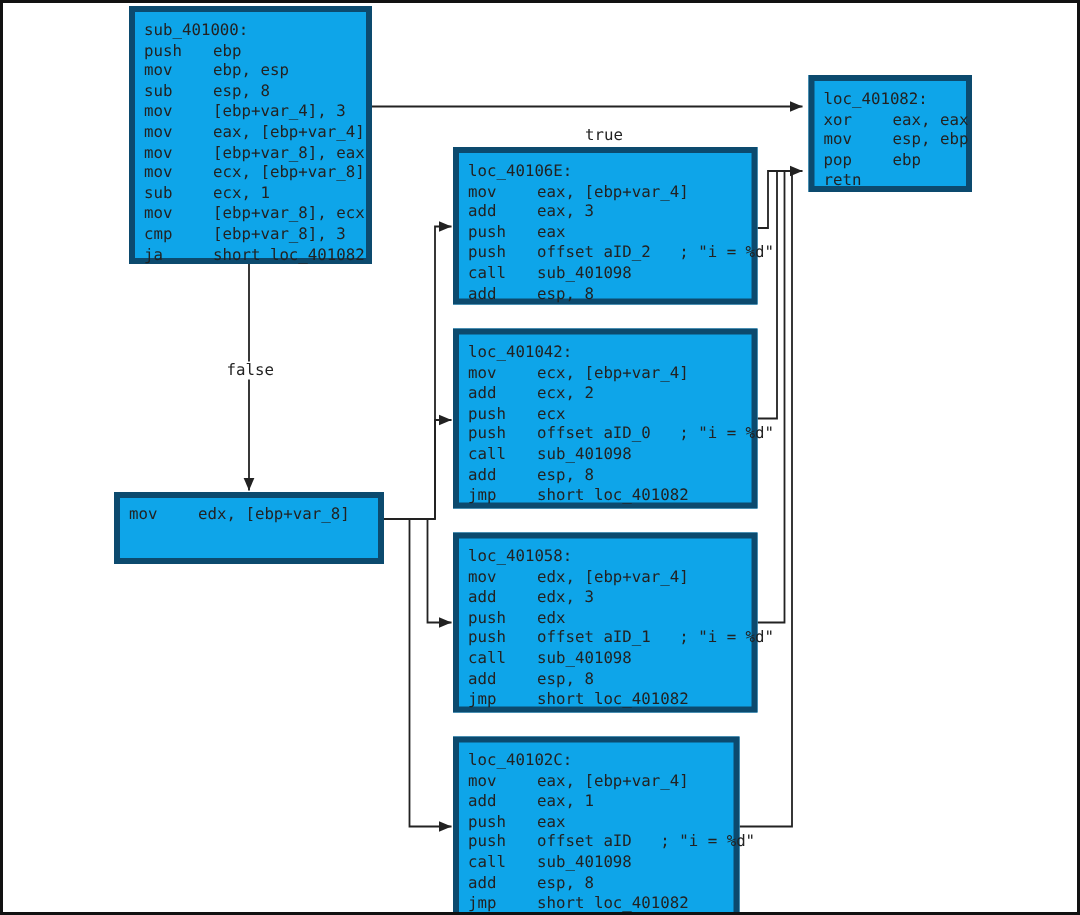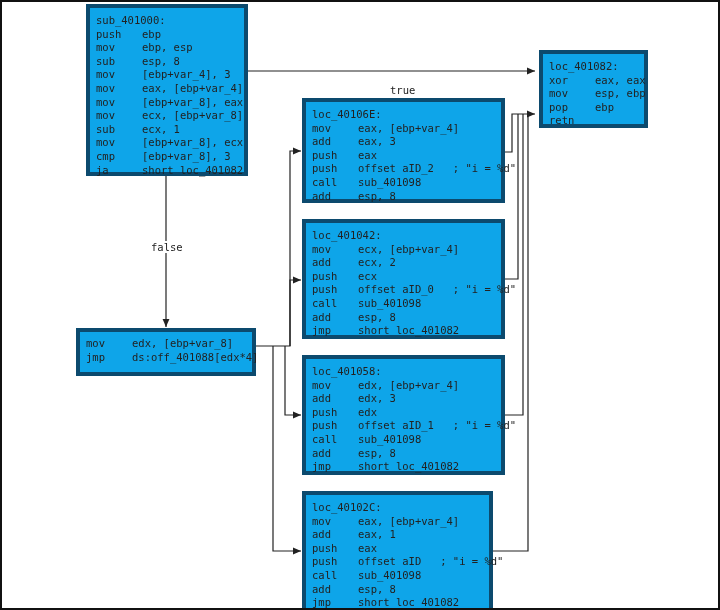--- a/index.html
+++ b/index.html
@@ -37,18 +37,18 @@
       <path d="M503,413 L521,413 L521,112"></path>
       <path d="M491,549 L526,549 L526,112"></path>
     </g>
   </svg>
 
   <span class="label" style="left:384px;top:62px;margin-top:20px;">true</span>
   <span class="label" style="left:145px;top:239px;">false</span>
 
   <div class="block" style="left:84px;top:2px;width:162px;height:172px;"><span class="line">sub_401000:</span><span class="line"><span class="op">push</span><span>ebp</span></span><span class="line"><span class="op">mov</span><span>ebp, esp</span></span><span class="line"><span class="op">sub</span><span>esp, 8</span></span><span class="line"><span class="op">mov</span><span>[ebp+var_4], 3</span></span><span class="line"><span class="op">mov</span><span>eax, [ebp+var_4]</span></span><span class="line"><span class="op">mov</span><span>[ebp+var_8], eax</span></span><span class="line"><span class="op">mov</span><span>ecx, [ebp+var_8]</span></span><span class="line"><span class="op">sub</span><span>ecx, 1</span></span><span class="line"><span class="op">mov</span><span>[ebp+var_8], ecx</span></span><span class="line"><span class="op">cmp</span><span>[ebp+var_8], 3</span></span><span class="line"><span class="op">ja</span><span>short loc_401082</span></span></div>
   <div class="block" style="left:537px;top:48px;width:109px;height:78px;"><span class="line">loc_401082:</span><span class="line"><span class="op">xor</span><span>eax, eax</span></span><span class="line"><span class="op">mov</span><span>esp, ebp</span></span><span class="line"><span class="op">pop</span><span>ebp</span></span><span class="line"><span class="op">retn</span><span></span></span></div>
-  <div class="block" style="left:74px;top:326px;width:180px;height:48px;padding-top:5px;"><span class="line"><span class="op">mov</span><span>edx, [ebp+var_8]</span></span><span class="line"><span class="op">jmp</span><span>ds:off_401088[edx*4]</span></span></div>
+  <div class="block" style="left:74px;top:326px;width:180px;height:48px;padding-top:5px;"><span class="line"><span class="op">mov</span><span>edx, [ebp+var_8]</span></span></div>
   <div class="block" style="left:300px;top:96px;width:203px;height:105px;"><span class="line">loc_40106E:</span><span class="line"><span class="op">mov</span><span>eax, [ebp+var_4]</span></span><span class="line"><span class="op">add</span><span>eax, 3</span></span><span class="line"><span class="op">push</span><span>eax</span></span><span class="line"><span class="op">push</span><span>offset aID_2   ; "i = %d"</span></span><span class="line"><span class="op">call</span><span>sub_401098</span></span><span class="line"><span class="op">add</span><span>esp, 8</span></span></div>
   <div class="block" style="left:300px;top:217px;width:203px;height:120px;"><span class="line">loc_401042:</span><span class="line"><span class="op">mov</span><span>ecx, [ebp+var_4]</span></span><span class="line"><span class="op">add</span><span>ecx, 2</span></span><span class="line"><span class="op">push</span><span>ecx</span></span><span class="line"><span class="op">push</span><span>offset aID_0   ; "i = %d"</span></span><span class="line"><span class="op">call</span><span>sub_401098</span></span><span class="line"><span class="op">add</span><span>esp, 8</span></span><span class="line"><span class="op">jmp</span><span>short loc_401082</span></span></div>
   <div class="block" style="left:300px;top:353px;width:203px;height:120px;"><span class="line">loc_401058:</span><span class="line"><span class="op">mov</span><span>edx, [ebp+var_4]</span></span><span class="line"><span class="op">add</span><span>edx, 3</span></span><span class="line"><span class="op">push</span><span>edx</span></span><span class="line"><span class="op">push</span><span>offset aID_1   ; "i = %d"</span></span><span class="line"><span class="op">call</span><span>sub_401098</span></span><span class="line"><span class="op">add</span><span>esp, 8</span></span><span class="line"><span class="op">jmp</span><span>short loc_401082</span></span></div>
   <div class="block" style="left:300px;top:489px;width:191px;height:124px;"><span class="line">loc_40102C:</span><span class="line"><span class="op">mov</span><span>eax, [ebp+var_4]</span></span><span class="line"><span class="op">add</span><span>eax, 1</span></span><span class="line"><span class="op">push</span><span>eax</span></span><span class="line"><span class="op">push</span><span>offset aID   ; "i = %d"</span></span><span class="line"><span class="op">call</span><span>sub_401098</span></span><span class="line"><span class="op">add</span><span>esp, 8</span></span><span class="line"><span class="op">jmp</span><span>short loc_401082</span></span></div>
 </div>
 
 </body></html>

